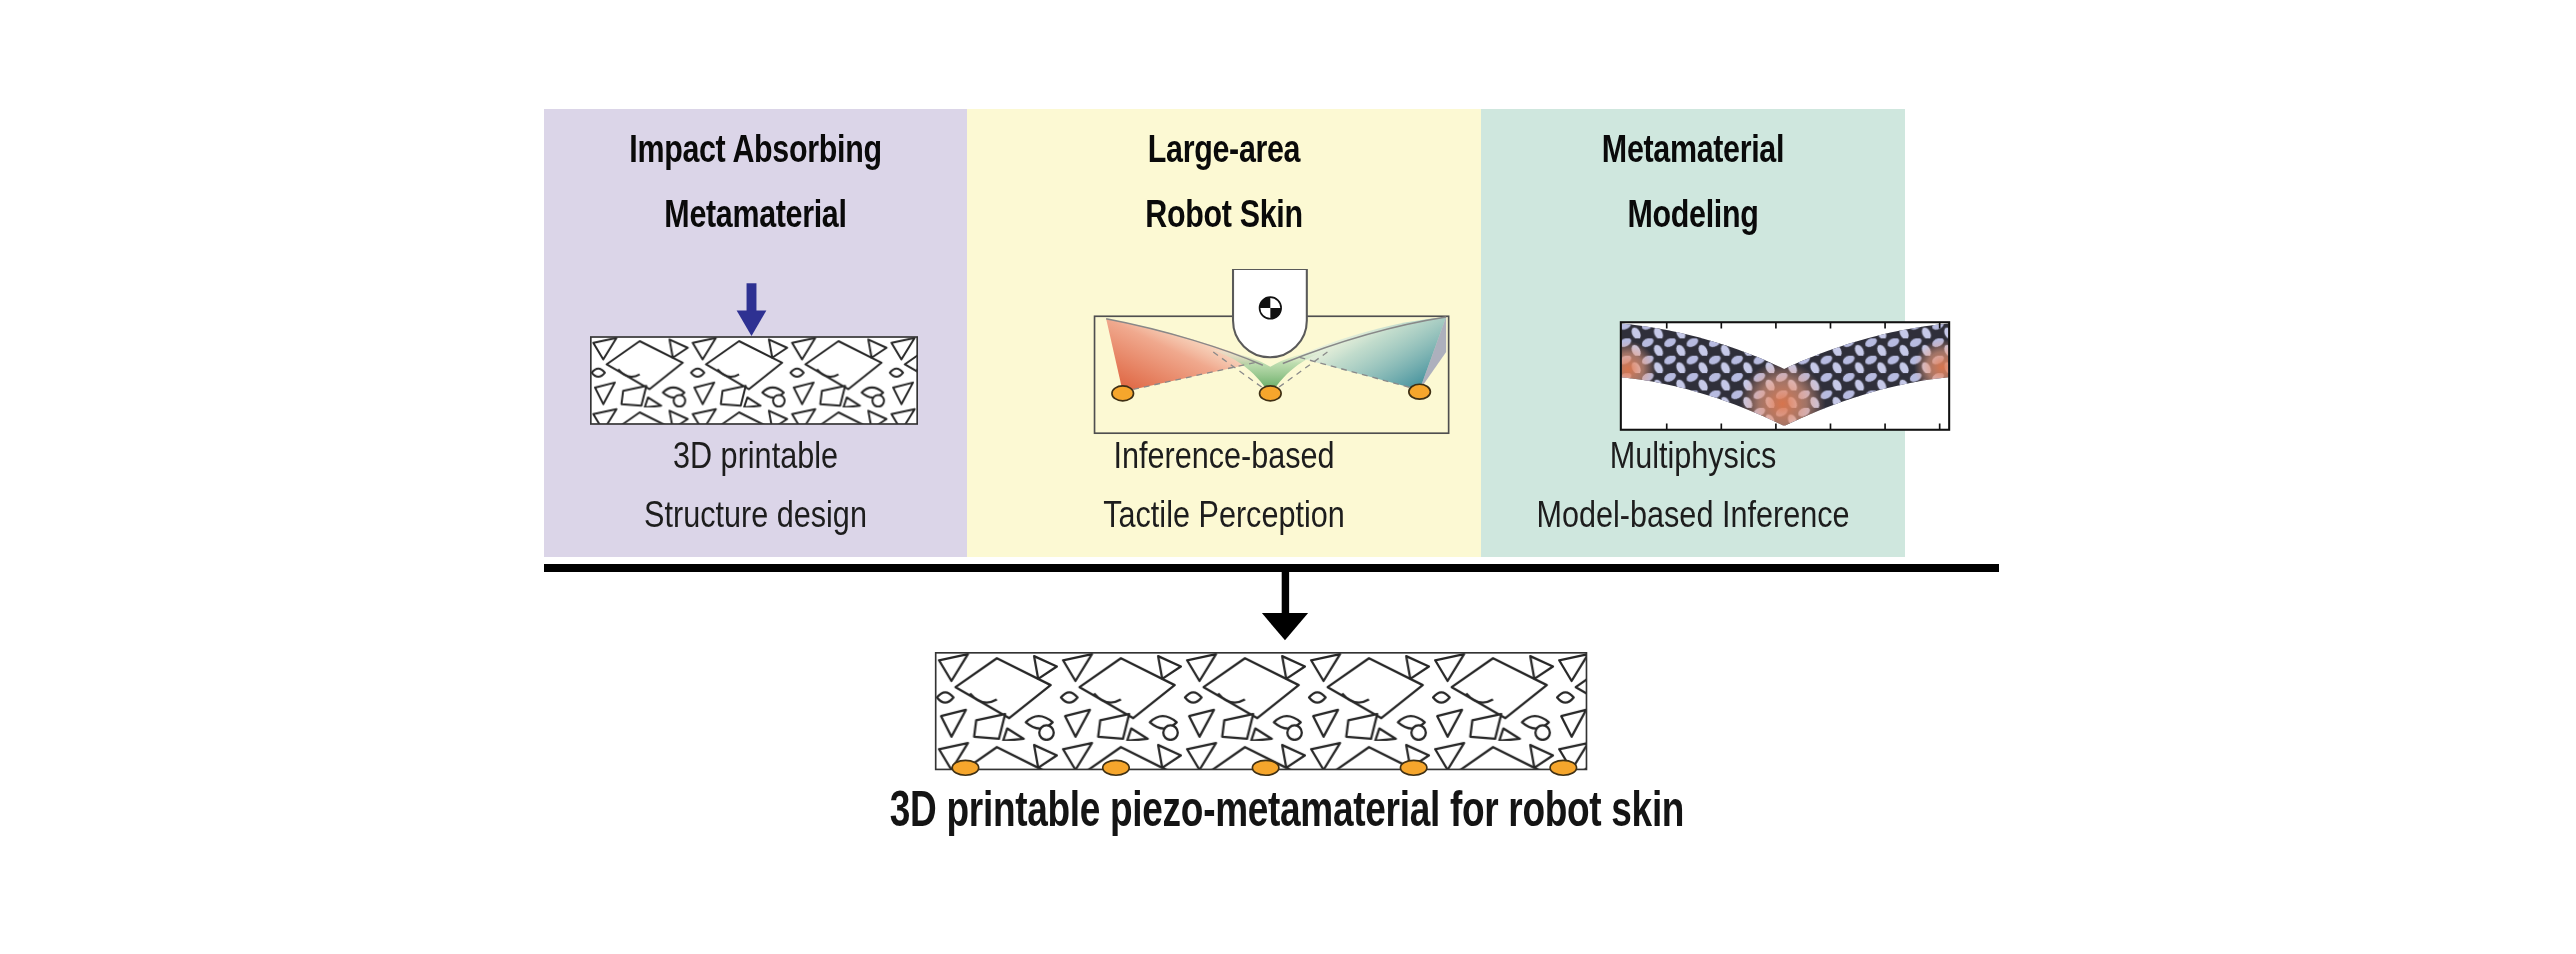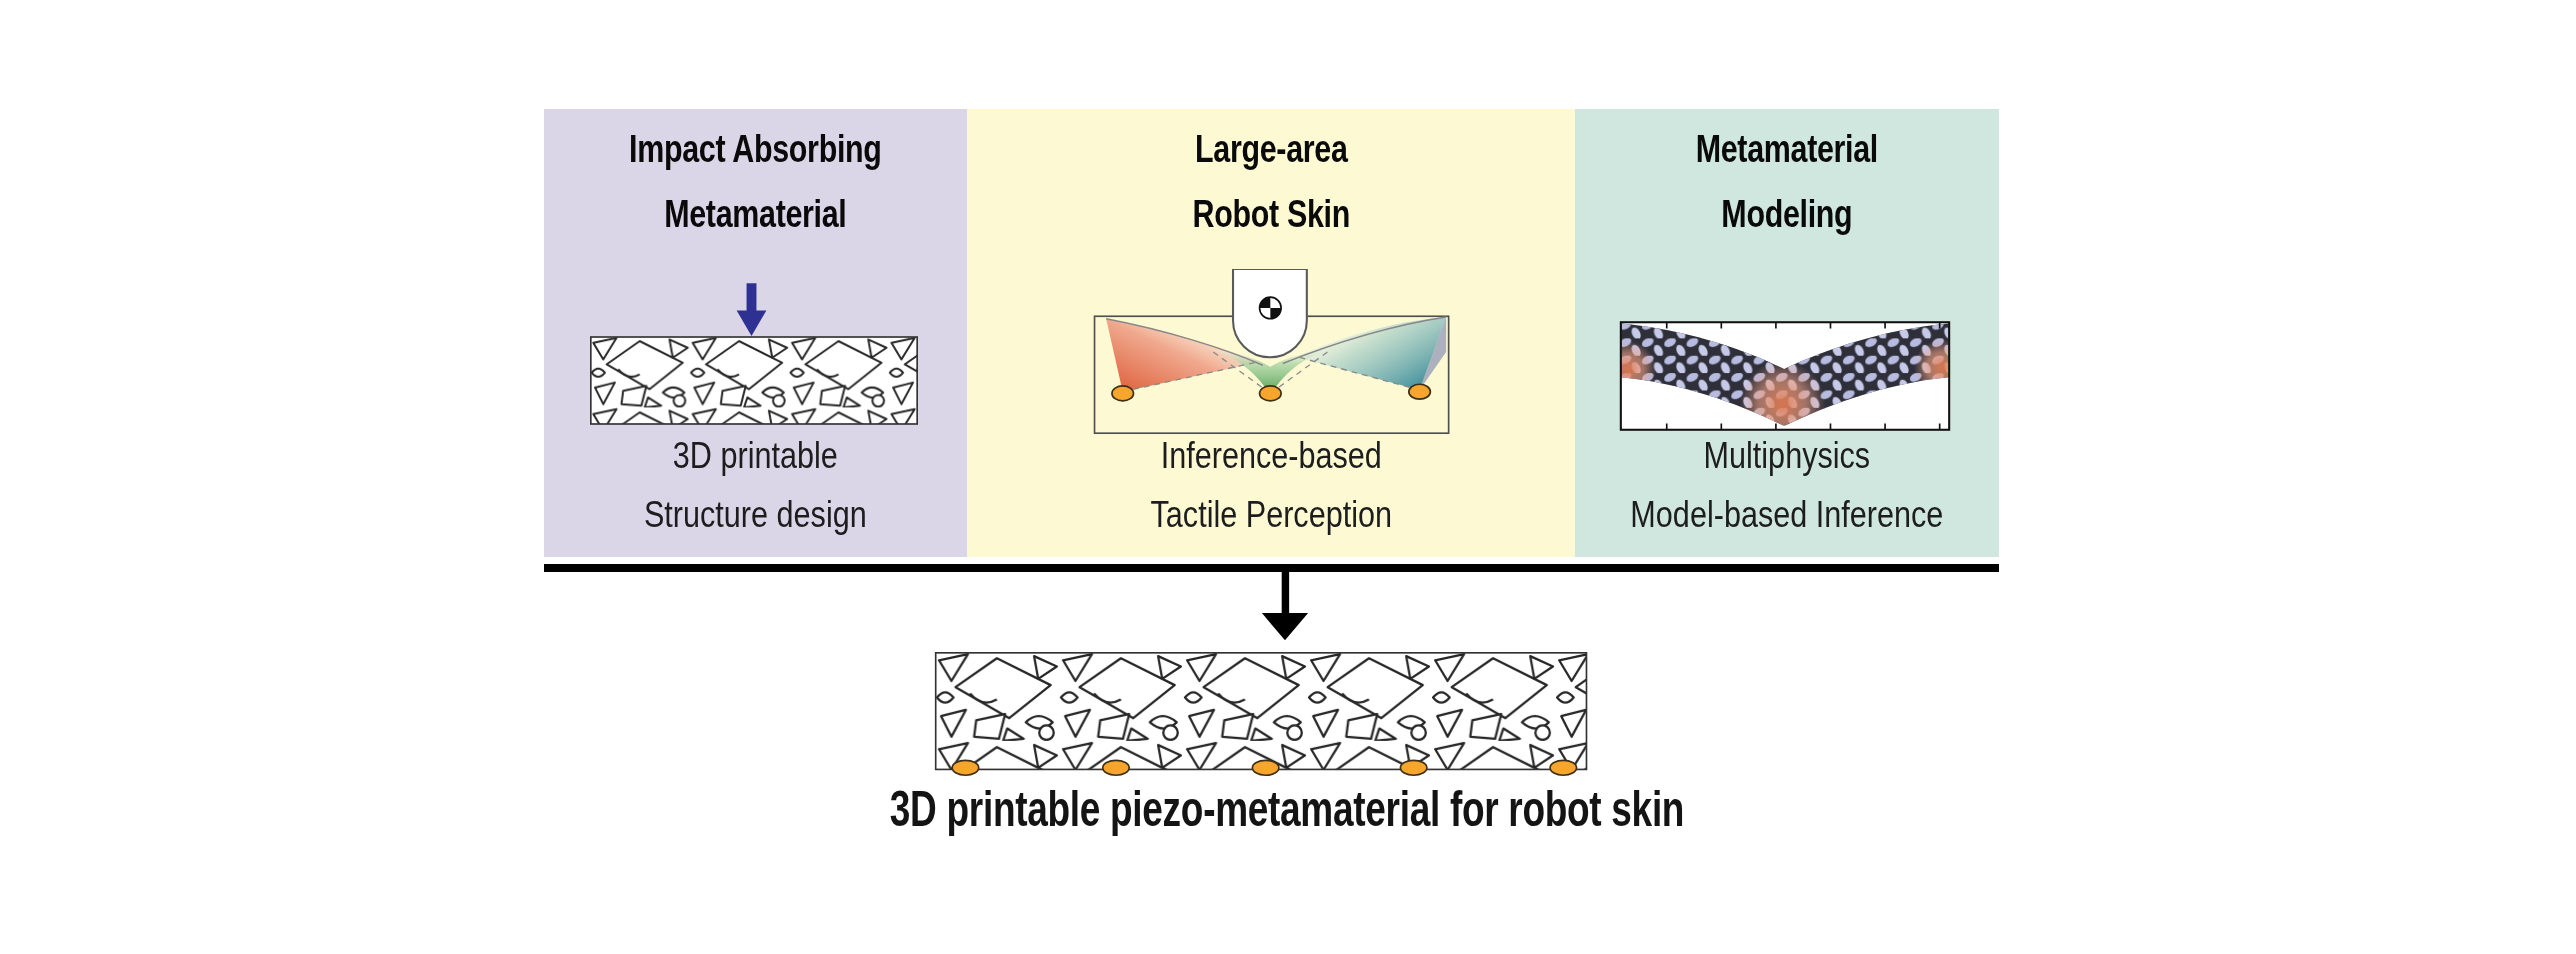--- a/index.html
+++ b/index.html
@@ -3,21 +3,21 @@
 <meta charset="utf-8">
 <style>
   html,body{margin:0;padding:0;background:#ffffff;}
   .stage{
     position:relative;width:2576px;height:955px;background:#ffffff;
     font-family:"Liberation Sans","DejaVu Sans",sans-serif;overflow:hidden;
   }
   .banner{position:absolute;left:544px;top:109px;width:1455px;height:448px;display:flex;border-radius:17px;}
   .panel{position:relative;height:100%;}
   .panel-0{width:423px;}
-  .panel-1{width:609px;text-decoration:underline;}
+  .panel-1{width:514px;text-decoration:underline;}
   .panel-2{width:424px;}
   .panel-title{
     position:absolute;top:6.6px;left:0;width:100%;margin:0;text-align:center;
     font-size:39px;font-weight:700;line-height:65px;color:#0a0a0a;
     transform:scaleX(0.78);letter-spacing:-0.4px;
   }
   .panel-title .line,.panel-caption .line{display:block;}
   .panel-caption{
     position:absolute;top:317px;left:0;width:100%;margin:0;text-align:center;
     font-size:36px;font-weight:400;line-height:59px;color:#1d1d1d;

